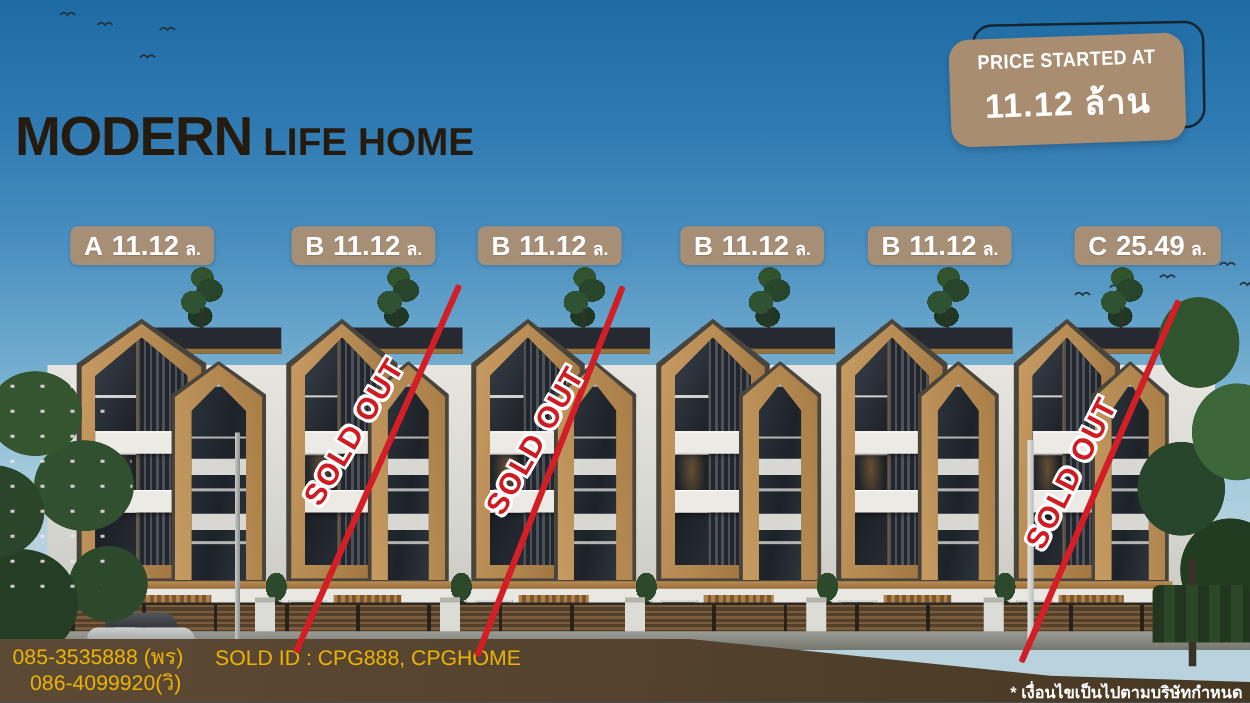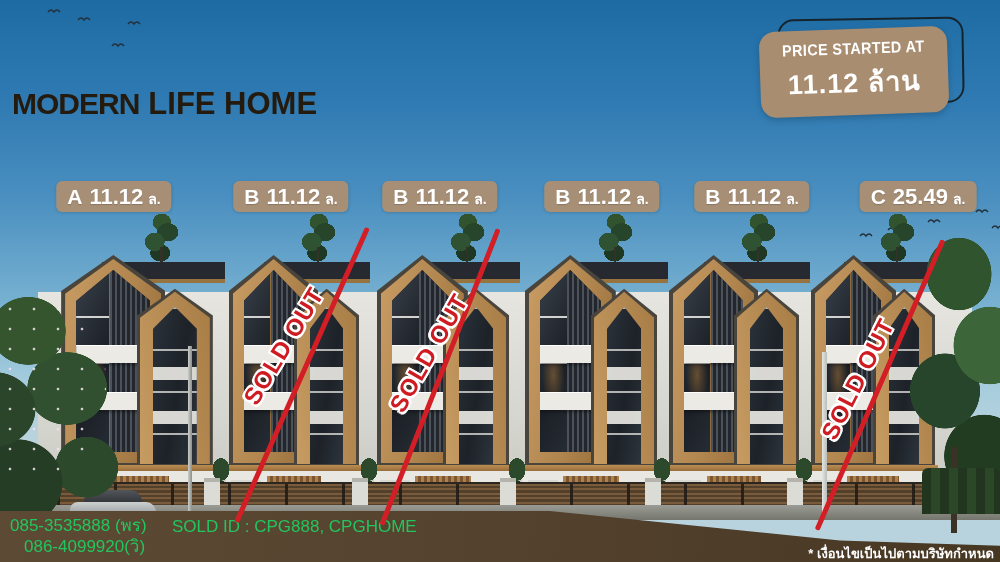--- a/index.html
+++ b/index.html
@@ -6,21 +6,21 @@
   #scene{position:relative;width:1000px;height:562px;overflow:hidden;
          font-family:"Liberation Sans","DejaVu Sans",sans-serif;}
   
   .sky{position:absolute;inset:0;
        background:linear-gradient(180deg,#1e6ba4 0%,#2f7ab2 18%,#4a8fc0 35%,#7ab3d2 55%,#a5ccdd 68%,#b9d3de 78%);}
   .birds{position:absolute;inset:0;pointer-events:none;}
   
   .brand{position:absolute;left:14px;top:22px;font-size:43px;font-weight:800;
          color:#8a6c3f;letter-spacing:1px;line-height:1;}
   .title-line{position:absolute;left:12px;top:88px;display:flex;align-items:baseline;white-space:nowrap;line-height:1;}
-  .title-main{font-size:30px;font-weight:800;color:#241a0e;letter-spacing:-1px;}
+  .title-main{font-size:44px;font-weight:800;color:#241a0e;letter-spacing:-1px;}
   .title-sub{font-size:31px;font-weight:800;color:#241a0e;margin-left:9px;}
   .title-loc{font-size:31px;font-weight:600;color:#6a4c22;margin-left:12px;}
   
   .pb{position:absolute;left:760px;top:18px;width:210px;height:102px;}
   .pb-outline{position:absolute;left:18px;top:0;width:182px;height:82px;
               border:2.5px solid #16242e;border-radius:16px;transform:rotate(-1deg);}
   .pb-box{position:absolute;left:0;top:11px;width:188px;height:86px;background:#a98d70;
           border-radius:16px;transform:rotate(-2deg);display:flex;flex-direction:column;
           align-items:center;justify-content:center;gap:3px;box-shadow:0 3px 6px rgba(0,0,0,.18);}
   .pb-caption{font-size:16px;font-weight:700;color:#fff;letter-spacing:.4px;transform:scaleX(.9);white-space:nowrap;}
@@ -109,21 +109,21 @@
                 radial-gradient(58px 62px at 62% 38%,#3c663a 0 62%,transparent 63%),
                 radial-gradient(56px 60px at 30% 52%,#26452b 0 62%,transparent 63%),
                 radial-gradient(64px 66px at 58% 72%,#223c22 0 62%,transparent 63%);}
   .tree-right::after{content:"";position:absolute;left:34%;bottom:14px;width:6px;height:86px;background:#3a3127;}
   .hedge{position:absolute;left:922px;right:0;top:468px;height:46px;
      background:repeating-linear-gradient(90deg,#22361f 0 9px,#2c4628 9px 18px);border-radius:6px 6px 0 0;}
   
   .bar{position:absolute;left:0;top:511px;width:100%;height:51px;
        clip-path:polygon(0 0,55% 0,84% 58%,100% 68%,100% 100%,0 100%);
        background:linear-gradient(100deg,#5d4a34 0%,#54422e 50%,#463723 100%);}
-  .c-text{position:absolute;color:#22c55e;font-size:17px;line-height:1.1;white-space:nowrap;}
+  .c-text{position:absolute;color:#eab308;font-size:17px;line-height:1.1;white-space:nowrap;}
   .phone1{left:10px;top:517px;} .phone2{left:24px;top:538px;}
   .lineid{left:172px;top:518px;} .website{left:172px;top:539px;letter-spacing:.4px;}
   .disclaimer{position:absolute;right:6px;top:543px;font-size:13px;font-weight:700;color:#fff;white-space:nowrap;}
   
   .sold-line{position:absolute;height:5px;background:#d31e26;border-radius:2px;z-index:60;}
   .sold-text{position:absolute;font-weight:800;color:#cf1b22;letter-spacing:1px;white-space:nowrap;z-index:61;
      text-shadow:-2px 0 0 #fff,2px 0 0 #fff,0 -2px 0 #fff,0 2px 0 #fff,
                  -2px -2px 0 #fff,2px 2px 0 #fff,-2px 2px 0 #fff,2px -2px 0 #fff,0 0 3px #fff;}
   .top-z{z-index:40;}
 </style>

